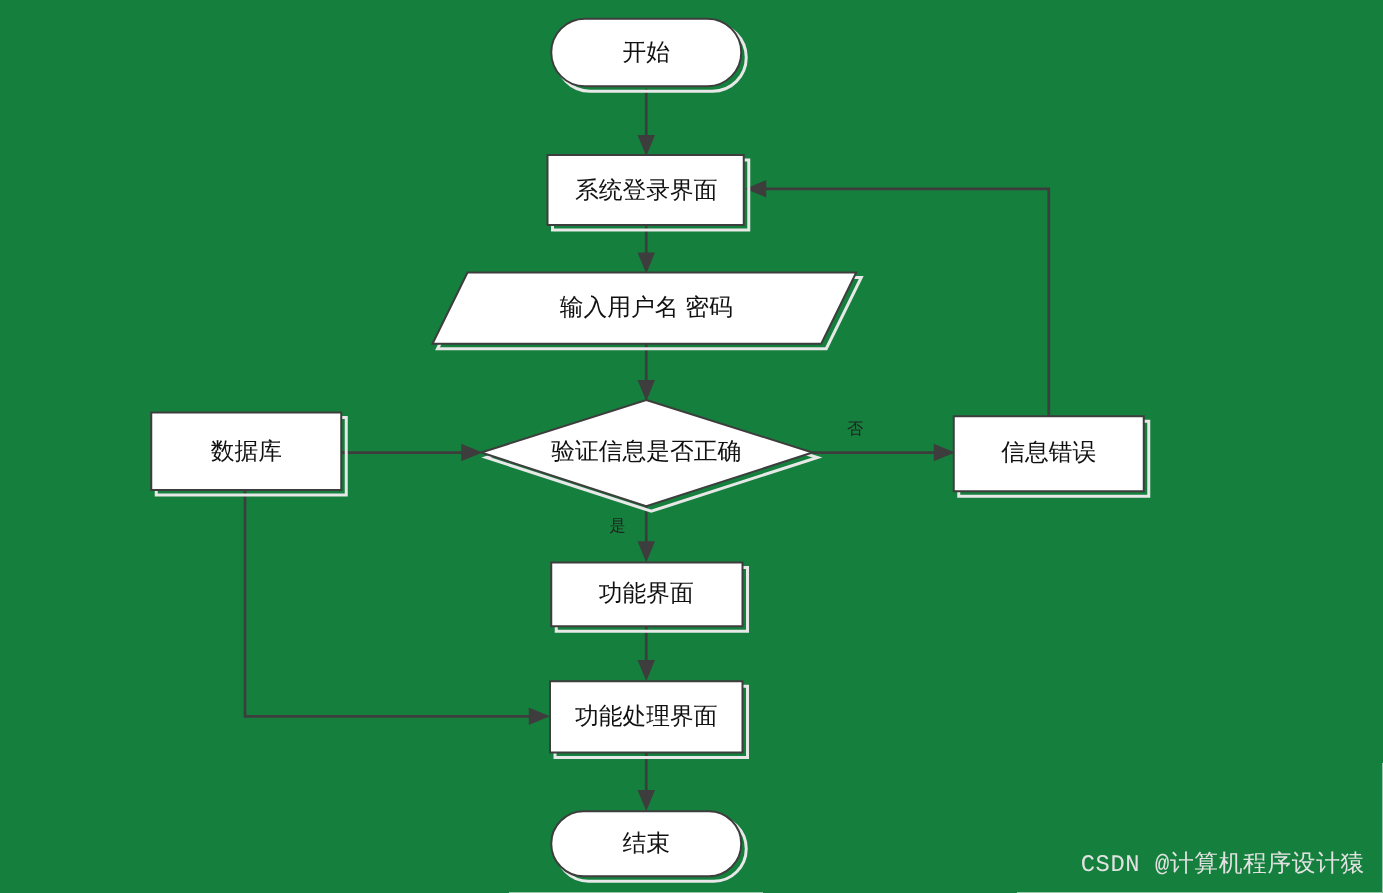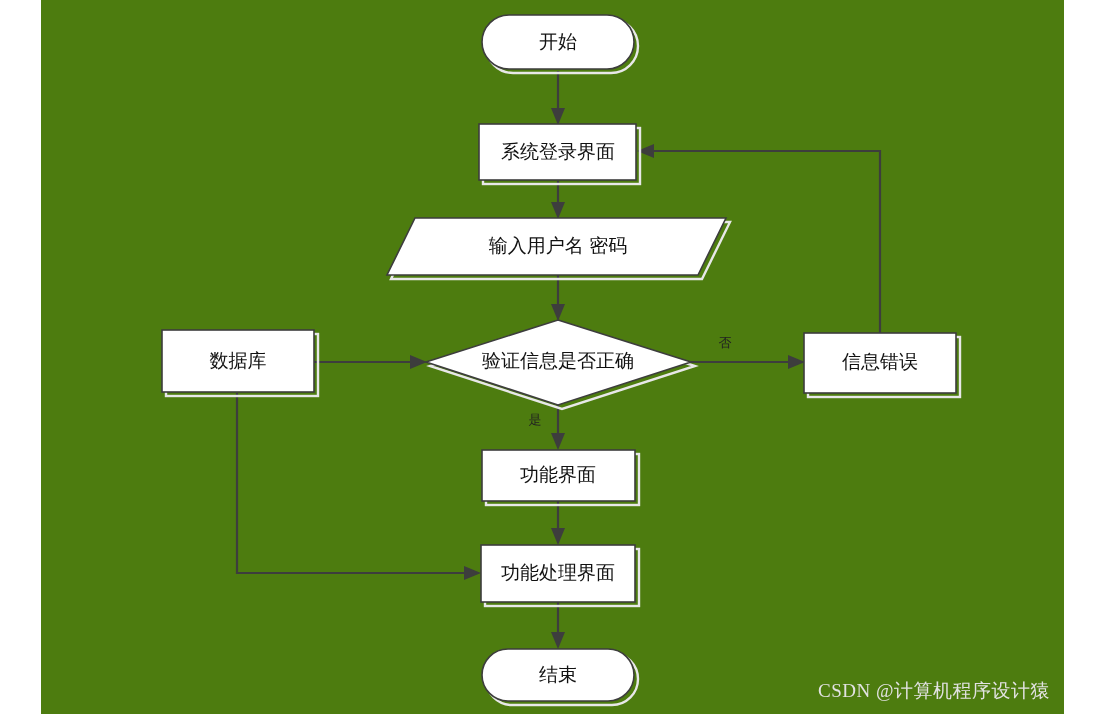--- a/index.html
+++ b/index.html
@@ -6,25 +6,24 @@
   html, body {
     margin: 0;
     padding: 0;
     background: #ffffff;
   }
   body {
     font-family: "Liberation Sans", "DejaVu Sans", sans-serif;
   }
   #canvas {
     position: relative;
-    width: 1023px;
+    width: 1106px;
     height: 714px;
-    background: #4d7c0f;
+    background: #15803d;
     overflow: hidden;
-    margin-left: 41px;
   }
   #flow-svg {
     position: absolute;
     left: 0;
     top: 0;
     width: 1106px;
     height: 714px;
   }
   .node-text {
     font-family: "Liberation Sans", "DejaVu Sans", sans-serif;
@@ -58,21 +57,21 @@
     stroke-linejoin: miter;
   }
   .arrow-head {
     fill: #3d3d3d;
     stroke: none;
   }
   .watermark {
     position: absolute;
     right: 14px;
     bottom: 10px;
-    font-family: Liberation Serif, serif;
+    font-family: Liberation Mono, monospace;
     font-size: 19px;
     color: #e2e2e2;
     letter-spacing: 0.5px;
     user-select: none;
     white-space: nowrap;
   }
 </style>
 </head>
 <body>
 

